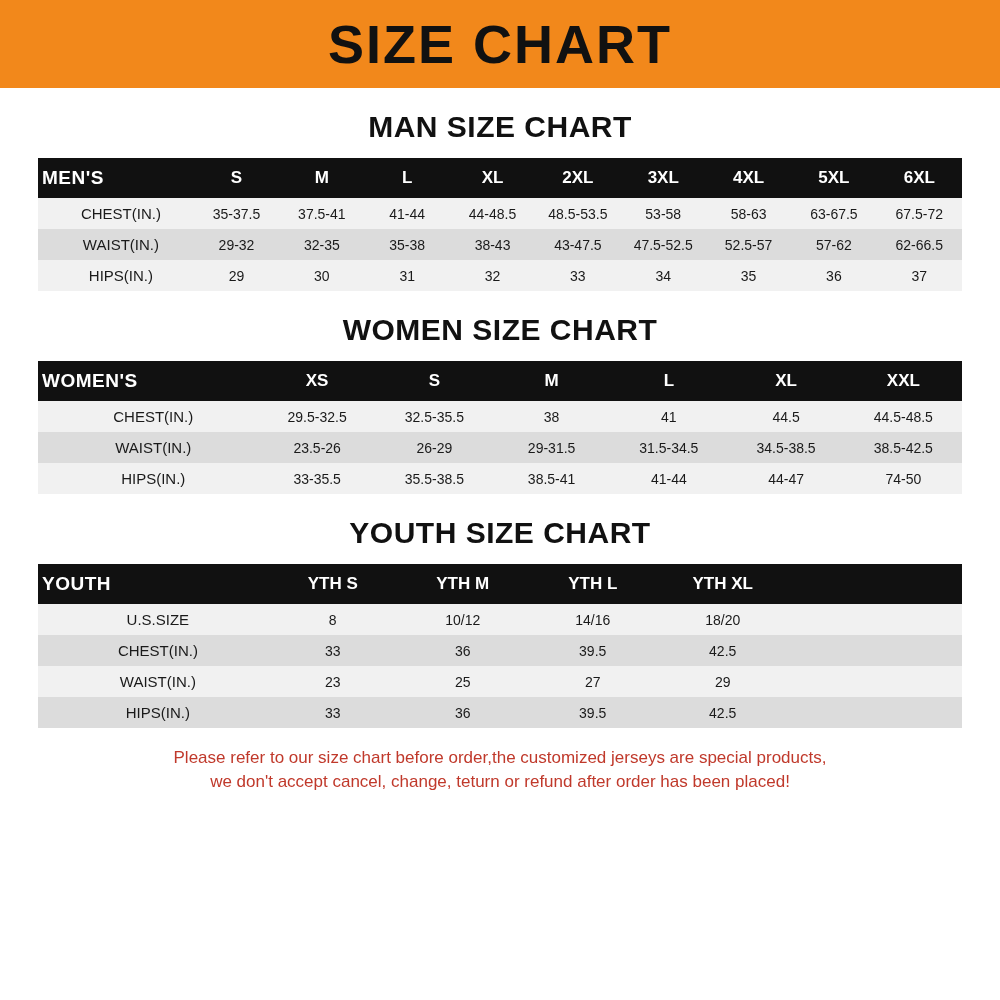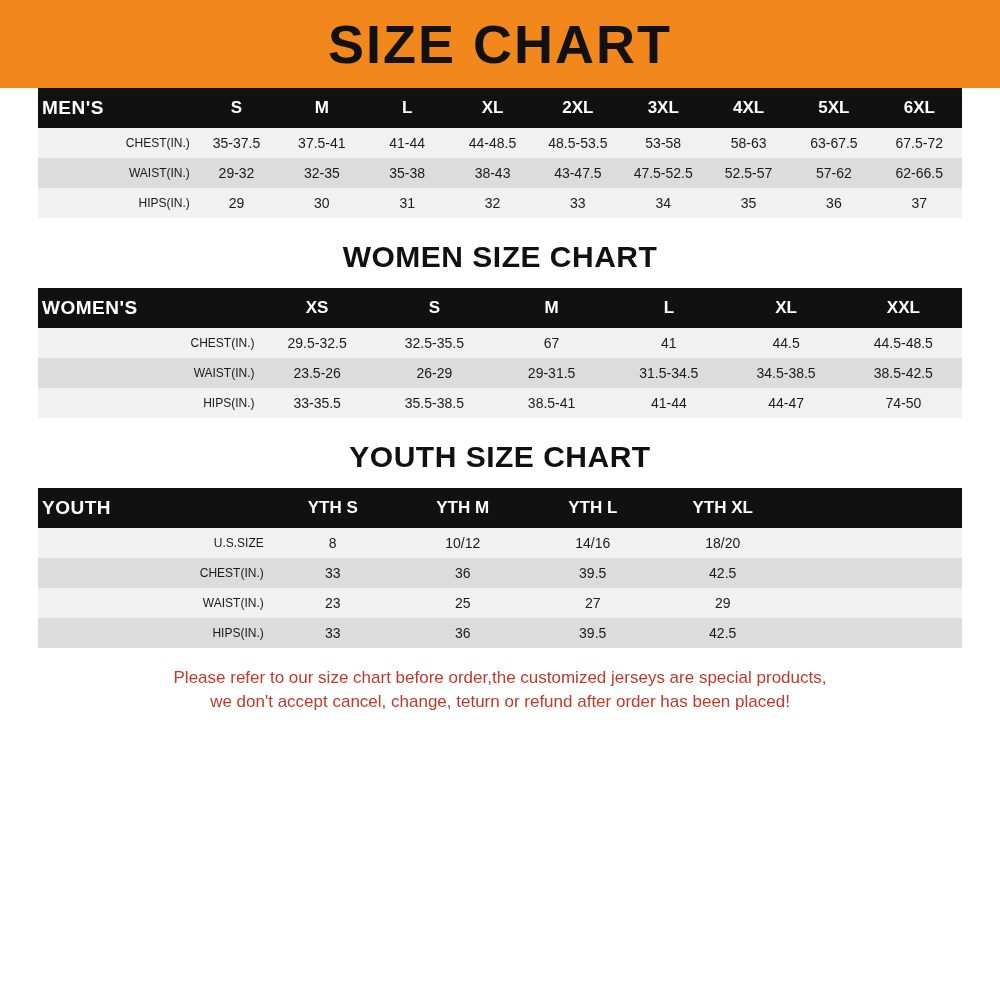--- a/index.html
+++ b/index.html
@@ -80,23 +80,23 @@
     letter-spacing: 0.5px;
   }
   table.size-table tr.body-row td {
     font-size: 14px;
     color: #1a1a1a;
     padding: 7px 4px;
     text-align: center;
     white-space: nowrap;
   }
   table.size-table tr.body-row td.first {
-    text-align: right;
+    text-align: center;
     padding-left: 14px;
-    font-size: 12px;
+    font-size: 15px;
   }
   table.size-table tr.body-row.light { background: #f1f1f1; }
   table.size-table tr.body-row.dark  { background: #dcdcdc; }
 
   
   .men-table tr.head-row th { font-size: 15px; }
   .men-table tr.head-row th.first { font-size: 19px; }
   .men-table tr.body-row td { font-size: 13.5px; }
   .men-table tr.body-row td.first { font-size: 14px; }
 
@@ -129,20 +129,21 @@
 </head>
 <body>
 
 <div class="page">
 
   <div class="banner">
     <div class="banner-title">SIZE CHART</div>
   </div>
 
   <div class="section">
+    <div class="section-title">MAN SIZE CHART</div>
     <table class="size-table men-table">
       <tbody>
           <tr class="head-row">
         <th class="first" style="width:16%">MEN'S</th>
         <th>S</th>
         <th>M</th>
         <th>L</th>
         <th>XL</th>
         <th>2XL</th>
         <th>3XL</th>
@@ -200,21 +201,21 @@
         <th>S</th>
         <th>M</th>
         <th>L</th>
         <th>XL</th>
         <th>XXL</th>
       </tr>
       <tr class="body-row light">
         <td class="first">CHEST(IN.)</td>
         <td>29.5-32.5</td>
         <td>32.5-35.5</td>
-        <td>67</td>
+        <td>38</td>
         <td>41</td>
         <td>44.5</td>
         <td>44.5-48.5</td>
       </tr>
       <tr class="body-row dark">
         <td class="first">WAIST(IN.)</td>
         <td>23.5-26</td>
         <td>26-29</td>
         <td>29-31.5</td>
         <td>31.5-34.5</td>

